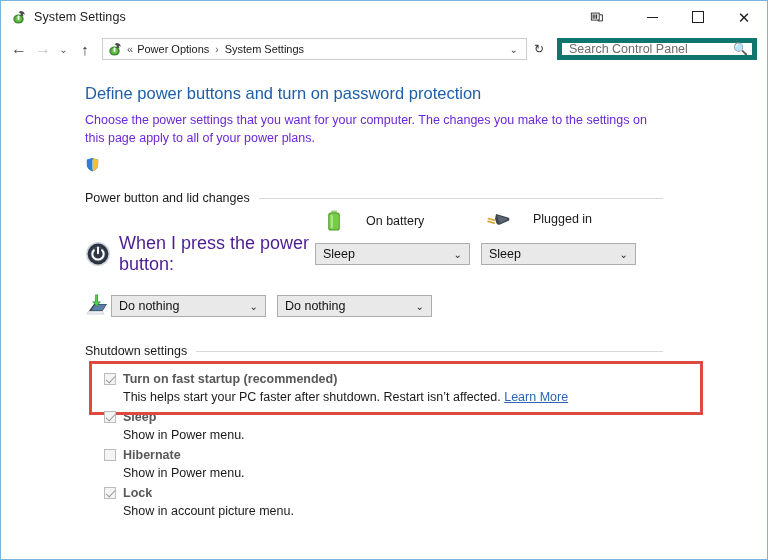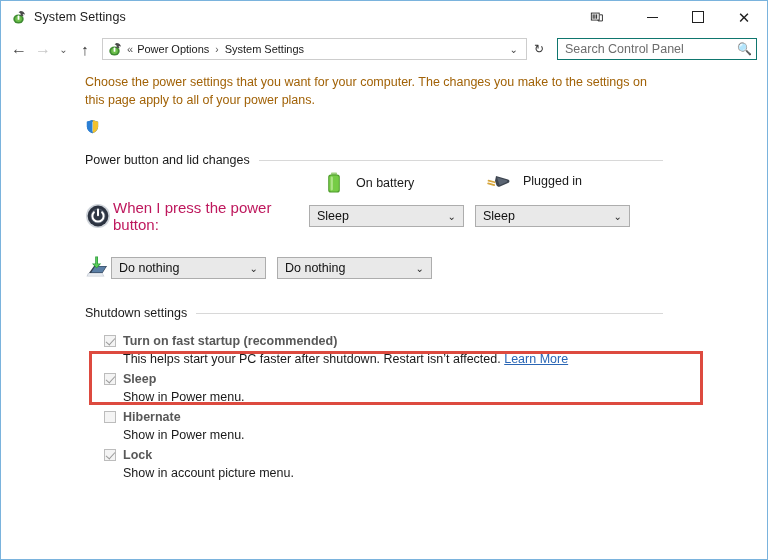--- a/index.html
+++ b/index.html
@@ -86,42 +86,42 @@
   .crumb-item { font-size: 11px; color: #1a1a1a; white-space: nowrap; }
   .crumb-sep { font-size: 10px; color: #555; margin: 0 6px; }
   .crumb-drop { margin-left: auto; font-size: 10px; color: #444; padding: 0 8px; }
   .refresh-btn {
     width: 24px; height: 22px;
     display: flex; align-items: center; justify-content: center;
     font-size: 12px; color: #333; flex: none;
   }
   .searchbox {
     width: 200px; height: 22px; flex: none;
-    border: 1px solid #0f766e; background: #fff;
+    border: 5px solid #0f766e; background: #fff;
     display: flex; align-items: center;
     margin-left: 6px;
   }
   .searchbox input {
     border: none; outline: none;
     flex: 1 1 auto; min-width: 0;
     font-family: "Liberation Sans", sans-serif;
     font-size: 12.5px; color: #111;
     padding: 0 4px 0 7px; background: transparent;
   }
   .searchbox input::placeholder { color: #6d6d6d; }
   .search-icon { width: 22px; text-align: center; font-size: 12px; color: #333; }
 
   
   .content { position: relative; padding: 0 0 0 0; }
   .page-title {
     color: #1f5fa9; font-size: 16.5px;
     margin: 19px 0 0 84px;
   }
   .page-desc {
-    color: #a16207; font-size: 12.5px; line-height: 17.5px;
+    color: #6d28d9; font-size: 12.5px; line-height: 17.5px;
     margin: 9px 0 0 84px; width: 566px;
   }
   .uac-line {
     display: flex; align-items: center;
     margin: 10px 0 0 84px;
   }
   .uac-link { color: #2a66b5; font-size: 12.5px; margin-left: 7px; }
 
   .group {
     margin: 19px 0 0 84px;
@@ -133,31 +133,31 @@
 
   .col-headers {
     position: relative; height: 34px;
     margin-left: 84px; width: 578px;
   }
   .col-head {
     position: absolute; top: 4px;
     display: flex; align-items: center;
     font-size: 12.5px; color: #1a1a1a;
   }
-  .col-head .lbl { margin-left: 12px; }
+  .col-head .lbl { margin-left: 22px; }
 
   .setting-row {
     position: relative; height: 34px;
     margin-left: 84px; width: 600px;
     display: flex; align-items: center;
   }
   .row-icon { width: 26px; height: 26px; flex: none; position: relative; }
   .row-label {
-    font-size: 15px; color: #be185d;
-    margin-left: 2px; width: 196px; flex: none;
+    font-size: 18px; color: #4c1d95;
+    margin-left: 8px; width: 196px; flex: none;
   }
   .combo {
     height: 22px; width: 155px; flex: none;
     border: 1px solid #adadad;
     background: #e9e9e9;
     display: flex; align-items: center;
     font-size: 12.5px; color: #111;
     padding-left: 7px;
   }
   .combo .caret { margin-left: auto; margin-right: 7px; font-size: 10px; color: #2b2b2b; }
@@ -244,20 +244,21 @@
     <div class="refresh-btn">↻</div>
 
     <div class="searchbox">
       <input type="text" placeholder="Search Control Panel" style="">
       <span class="search-icon">🔍</span>
     </div>
   </div>
 
   <div class="content">
 
+    <div class="page-title">Define power buttons and turn on password protection</div>
     <div class="page-desc">Choose the power settings that you want for your computer. The changes you make to the settings on this page apply to all of your power plans.</div>
 
     <div class="uac-line">
       <span style="width:15px;height:15px;display:block;">
         <svg width="15" height="15" viewBox="0 0 16 16">
           <path d="M8 1 L14 3 V8 C14 11.5 11.2 14 8 15.2 C4.8 14 2 11.5 2 8 V3 Z" fill="#1b6ec2"></path>
           <path d="M8 1 L14 3 V8 C14 11.5 11.2 14 8 15.2 Z" fill="#f2c12e"></path>
           <path d="M8 1 L2 3 V8 C2 11.5 4.8 14 8 15.2 Z" fill="#2b7fd4"></path>
           <path d="M8 3.2 V13.4" stroke="#ffffff" stroke-width="0.8" opacity="0.55"></path>
         </svg>

